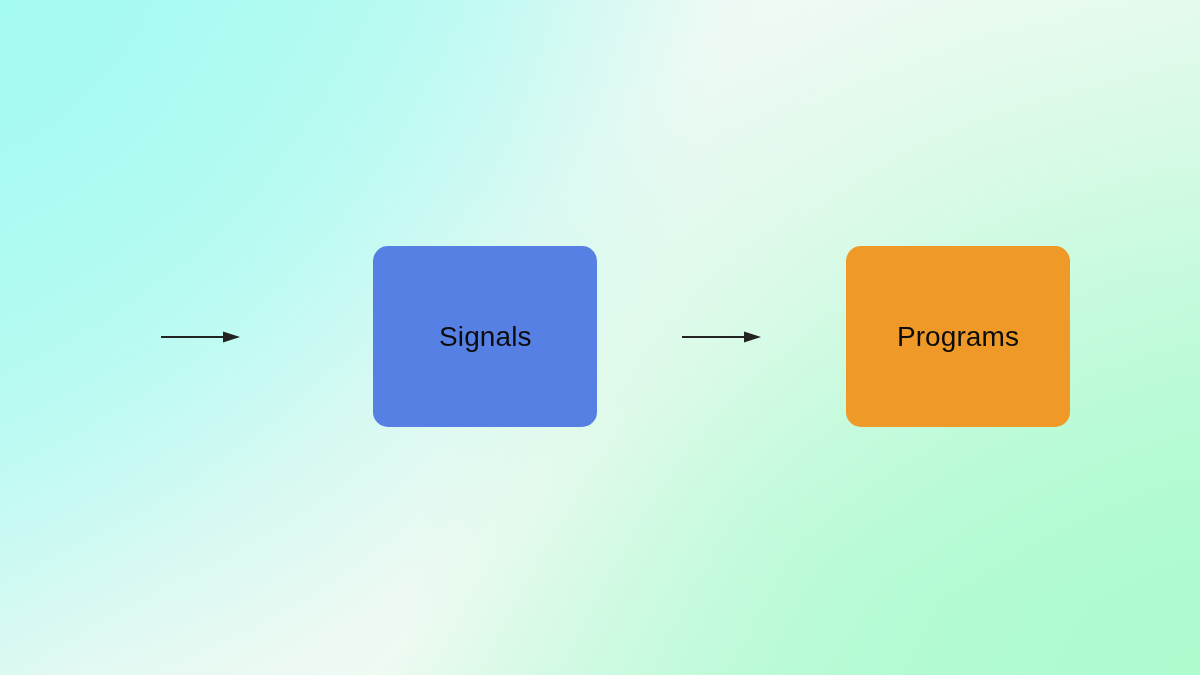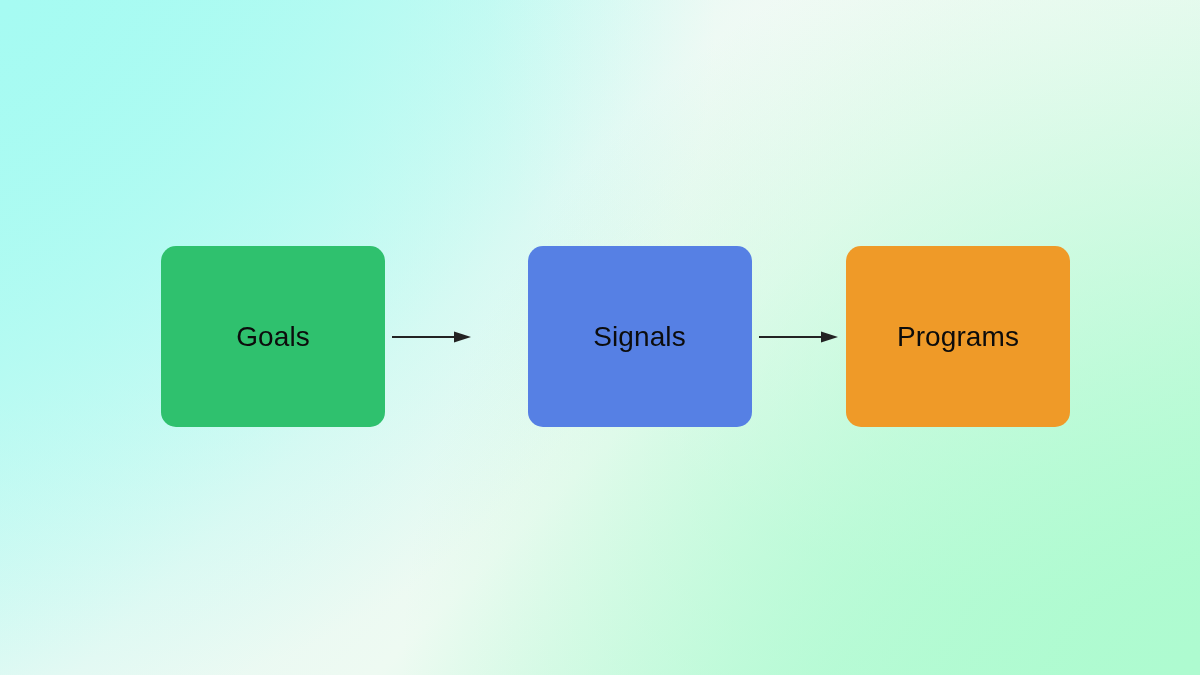--- a/index.html
+++ b/index.html
@@ -76,23 +76,20 @@
     overflow: visible;
   }
 </style>
 </head>
 <body>
 
 <div id="canvas">
 
   <div id="flow">
 
-    <div class="node node-goals" style="background-color: rgb(47, 193, 110);">
-      <span class="node-label" style="color: rgb(12, 12, 12);">Goals</span>
-    </div>
 
     <svg class="connector" viewBox="0 0 80 24">
       <line x1="0" y1="12" x2="63" y2="12" stroke="#232323" stroke-width="1.8"></line>
       <polygon points="62,6.5 79,12 62,17.5" fill="#232323"></polygon>
     </svg>
 
     <div class="node node-signals" style="background-color: rgb(86, 128, 228);">
       <span class="node-label" style="color: rgb(12, 12, 12);">Signals</span>
     </div>
 

